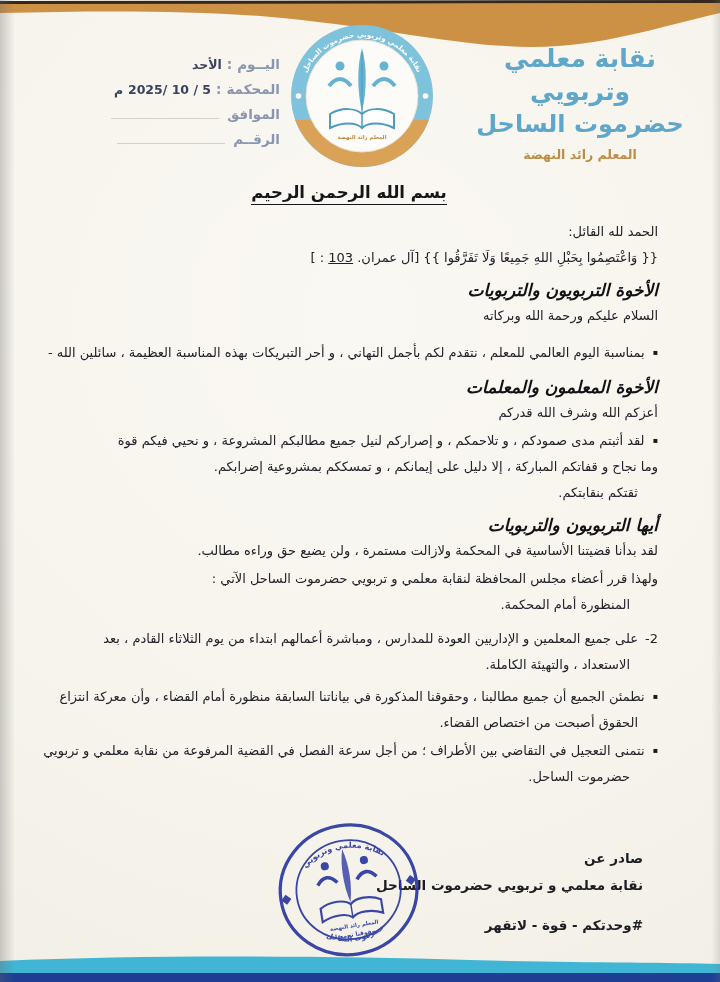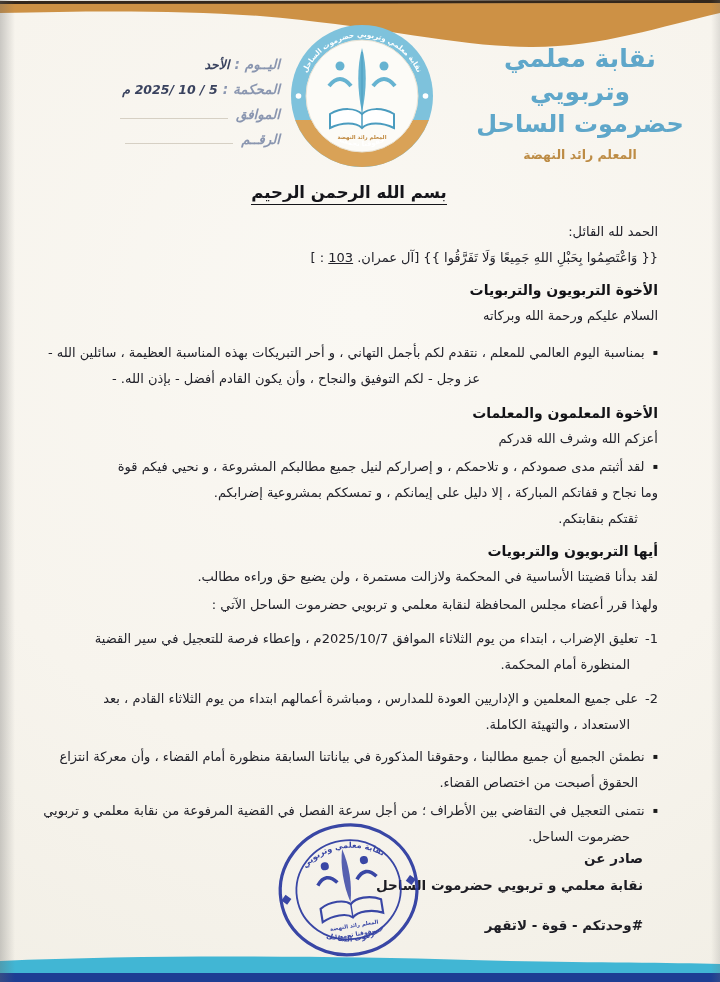--- a/index.html
+++ b/index.html
@@ -11,38 +11,38 @@
          background:linear-gradient(to right,rgba(105,105,105,.32),rgba(105,105,105,0));}
   .edgeR{position:absolute;right:0;top:0;width:9px;height:100%;z-index:9;pointer-events:none;
          background:linear-gradient(to left,rgba(120,120,120,.20),rgba(120,120,120,0));}
   .topband,.bottomband{position:absolute;left:0;display:block;}
   .topband{top:0;z-index:1;}
   .bottomband{bottom:0;z-index:2;}
   .logo{position:absolute;left:288px;top:22px;z-index:3;}
   .stamp{position:absolute;left:268px;top:816px;z-index:5;transform:rotate(-9deg);opacity:.93;}
   
   .meta{position:absolute;left:48px;top:52px;width:232px;z-index:4;direction:rtl;text-align:right;
-        color:#8a96b0;font-weight:bold;font-size:13.5px;line-height:25px;font-style:italic;}
+        color:#8a96b0;font-weight:bold;font-size:13.5px;line-height:25px;}
   .meta .lbl{letter-spacing:.5px;}
   .meta .sep{margin:0 5px;color:#8a96b0;}
   .meta .val{color:#39425e;font-size:12.5px;}
   .meta .num{direction:ltr;unicode-bidi:embed;}
   .meta .bl{display:inline-block;width:108px;border-bottom:1px solid #d6d0c4;height:11px;margin-right:8px;}
   
   .org{position:absolute;top:42px;right:10px;width:260px;z-index:4;text-align:center;direction:rtl;}
   .org .l1{font-size:25px;font-weight:bold;color:#5fa7ca;line-height:33px;}
   .org .l2{font-size:24px;font-weight:bold;color:#5fa7ca;line-height:32px;}
   .org .tg{font-size:12.5px;font-weight:bold;color:#bd8c45;margin-top:7px;}
   
   .content{position:absolute;inset:0;padding:181px 62px 0 40px;z-index:3;direction:rtl;text-align:right;
            color:#22222a;font-size:13px;line-height:26px;border-radius:32px;}
   .basmala{text-align:center;font-weight:bold;font-size:16.5px;line-height:24px;margin-bottom:14px;color:#15151a;}
   .basmala span{border-bottom:1.6px solid #15151a;padding-bottom:2px;}
   .line{white-space:nowrap;}
-  .hd{font-weight:bold;font-size:14px;color:#121216;}
+  .hd{font-weight:bold;font-size:17px;color:#121216;font-style:italic;}
   .mt2{margin-top:2px}.mt4{margin-top:11px}.mt6{margin-top:6px}.mt8{margin-top:8px}
   .cont{padding-right:28px;}
   .cont-far{padding-right:178px;}
   .cont-sm{padding-right:20px;}
   .marker{display:inline-block;font-size:8px;vertical-align:2px;margin-left:8px;color:#1a1a1a;}
   .nmark{margin-left:7px;}
   .u{text-decoration:underline;}
   
   .issued{position:absolute;top:845px;right:77px;width:330px;z-index:4;direction:rtl;text-align:right;
           font-weight:bold;font-size:13.5px;color:#1d1d24;line-height:27px;}
@@ -116,39 +116,35 @@
       <span>{{ وَاعْتَصِمُوا بِحَبْلِ اللهِ جَمِيعًا وَلَا تَفَرَّقُوا }} [آل عمران. </span><span class="u">103</span><span> : ]</span>
     </div>
 
 
     <div class="line hd mt6">الأخوة التربويون والتربويات</div>
     <div class="line">السلام عليكم ورحمة الله وبركاته</div>
 
     <div class="line mt4">
       <span class="marker">▪</span><span>بمناسبة اليوم العالمي للمعلم ، نتقدم لكم بأجمل التهاني ، و أحر التبريكات بهذه المناسبة العظيمة ، سائلين الله -</span>
     </div>
-    <div class="line cont-far">عز وجل - لكم التوفيق والنجاح ، وأن يكون القادم أفضل - بإذن الله. -</div>
 
     <div class="line hd mt8">الأخوة المعلمون والمعلمات</div>
     <div class="line">أعزكم الله وشرف الله قدركم</div>
 
     <div class="line mt2">
       <span class="marker">▪</span><span>لقد أثبتم مدى صمودكم ، و تلاحمكم ، و إصراركم  لنيل جميع مطالبكم المشروعة ، و نحيي  فيكم قوة</span>
     </div>
     <div class="line">وما نجاح و قفاتكم المباركة ، إلا دليل على إيمانكم ، و تمسككم بمشروعية إضرابكم.</div>
 
     <div class="line cont-sm">ثقتكم  بنقابتكم.</div>
 
     <div class="line hd mt6">أيها التربويون والتربويات</div>
     <div class="line">لقد بدأنا قضيتنا الأساسية في المحكمة ولازالت مستمرة ، ولن يضيع حق وراءه مطالب.</div>
     <div class="line mt2">ولهذا قرر أعضاء مجلس المحافظة لنقابة معلمي و تربويي حضرموت الساحل الآتي :</div>
 
-    <div class="line mt8">
-      <span class="nmark">1-</span><span>تعليق الإضراب ، ابتداء من يوم الثلاثاء الموافق 2025/10/7م ، وإعطاء فرصة للتعجيل في سير القضية</span>
-    </div>
     <div class="line cont">المنظورة أمام المحكمة.</div>
 
     <div class="line mt8">
       <span class="nmark">2-</span><span>على جميع المعلمين و الإداريين العودة للمدارس ، ومباشرة أعمالهم ابتداء  من يوم الثلاثاء القادم ، بعد</span>
     </div>
     <div class="line cont">الاستعداد ، والتهيئة الكاملة.</div>
 
     <div class="line mt6">
       <span class="marker">▪</span><span>نطمئن الجميع أن جميع مطالبنا ، وحقوقنا المذكورة في بياناتنا السابقة منظورة أمام القضاء ، وأن معركة انتزاع</span>
     </div>

